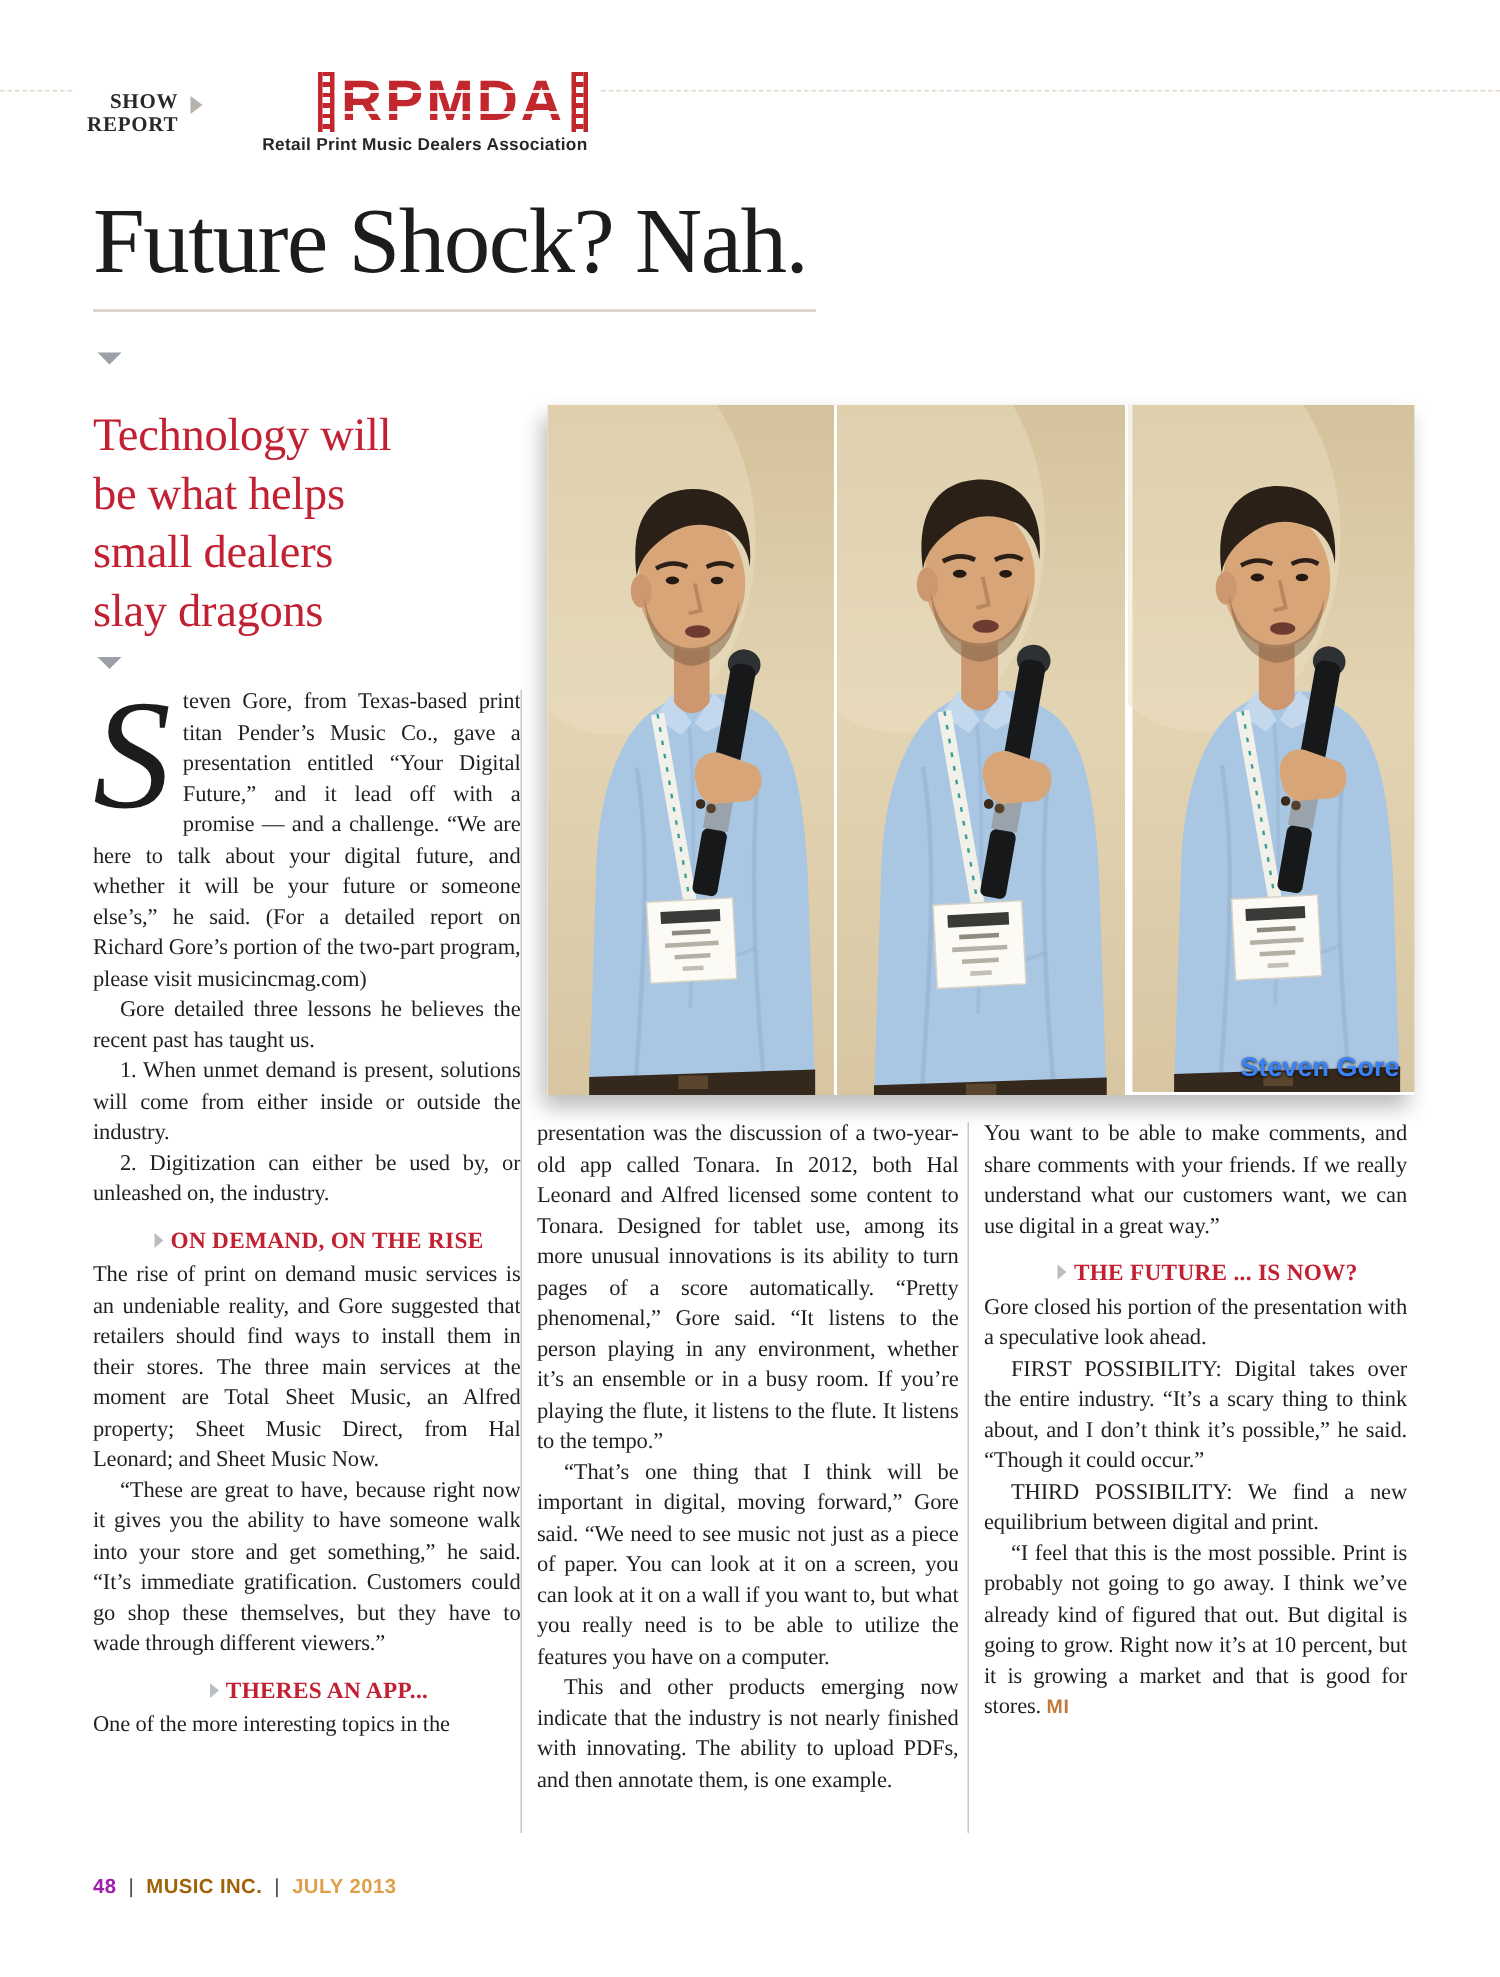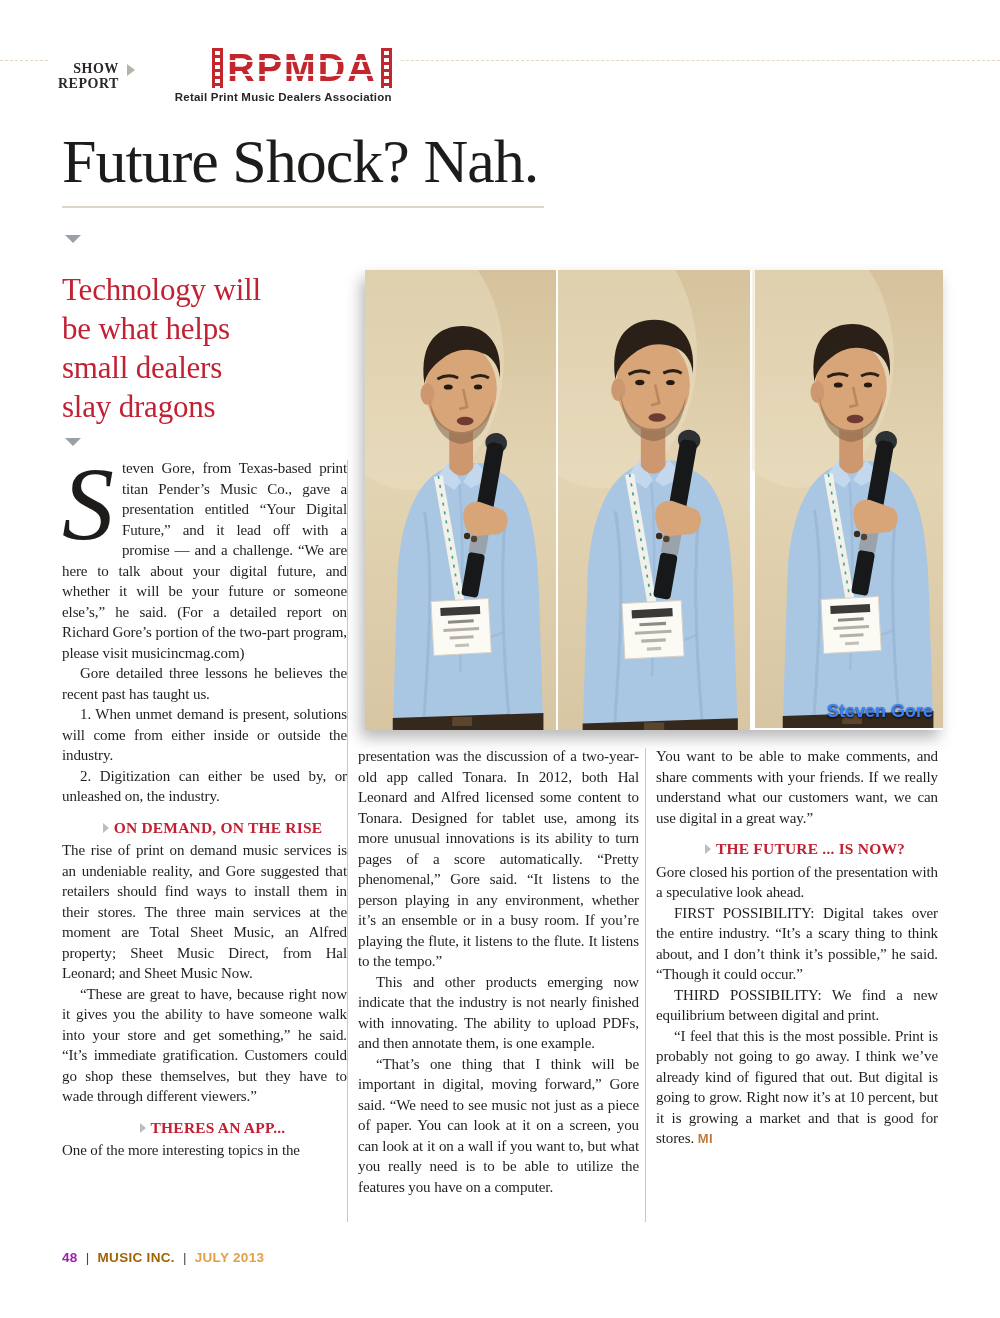--- a/index.html
+++ b/index.html
@@ -182,22 +182,22 @@
       <p class="p">2. Digitization can either be used by, or unleashed on, the industry.</p>
       <div class="sec-head"><span class="tri-right"></span><span>ON DEMAND, ON THE RISE</span></div>
       <p class="pfirst">The rise of print on demand music services is an undeniable reality, and Gore suggested that retailers should find ways to install them in their stores. The three main services at the moment are Total Sheet Music, an Alfred property; Sheet Music Direct, from Hal Leonard; and Sheet Music Now.</p>
       <p class="p">“These are great to have, because right now it gives you the ability to have someone walk into your store and get something,” he said. “It’s immediate gratification. Customers could go shop these themselves, but they have to wade through different viewers.”</p>
       <div class="sec-head"><span class="tri-right"></span><span>THERES AN APP...</span></div>
       <p class="pfirst">One of the more interesting topics in the</p>
     </div>
   <div class="vrule r1"></div>
   <div class="col col-2" id="col2">
       <p class="pfirst">presentation was the discussion of a two-year-old app called Tonara. In 2012, both Hal Leonard and Alfred licensed some content to Tonara. Designed for tablet use, among its more unusual innovations is its ability to turn pages of a score automatically. “Pretty phenomenal,” Gore said. “It listens to the person playing in any environment, whether it’s an ensemble or in a busy room. If you’re playing the flute, it listens to the flute. It listens to the tempo.”</p>
+      <p class="p">“That’s one thing that I think will be important in digital, moving forward,” Gore said. “We need to see music not just as a piece of paper. You can look at it on a screen, you can look at it on a wall if you want to, but what you really need is to be able to utilize the features you have on a computer.</p>
       <p class="p">This and other products emerging now indicate that the industry is not nearly finished with innovating. The ability to upload PDFs, and then annotate them, is one example.</p>
-      <p class="p">“That’s one thing that I think will be important in digital, moving forward,” Gore said. “We need to see music not just as a piece of paper. You can look at it on a screen, you can look at it on a wall if you want to, but what you really need is to be able to utilize the features you have on a computer.</p>
     </div>
   <div class="vrule r2"></div>
   <div class="col col-3" id="col3">
       <p class="pfirst">You want to be able to make comments, and share comments with your friends. If we really understand what our customers want, we can use digital in a great way.”</p>
       <div class="sec-head"><span class="tri-right"></span><span>THE FUTURE ... IS NOW?</span></div>
       <p class="pfirst">Gore closed his portion of the presentation with a speculative look ahead.</p>
       <p class="p">FIRST POSSIBILITY: Digital takes over the entire industry. “It’s a scary thing to think about, and I don’t think it’s possible,” he said. “Though it could occur.”</p>
       <p class="p">THIRD POSSIBILITY: We find a new equilibrium between digital and print.</p>
       <p class="p">“I feel that this is the most possible. Print is probably not going to go away. I think we’ve already kind of figured that out. But digital is going to grow. Right now it’s at 10 percent, but it is growing a market and that is good for stores. <span class="end-mark">MI</span></p>
     </div>

